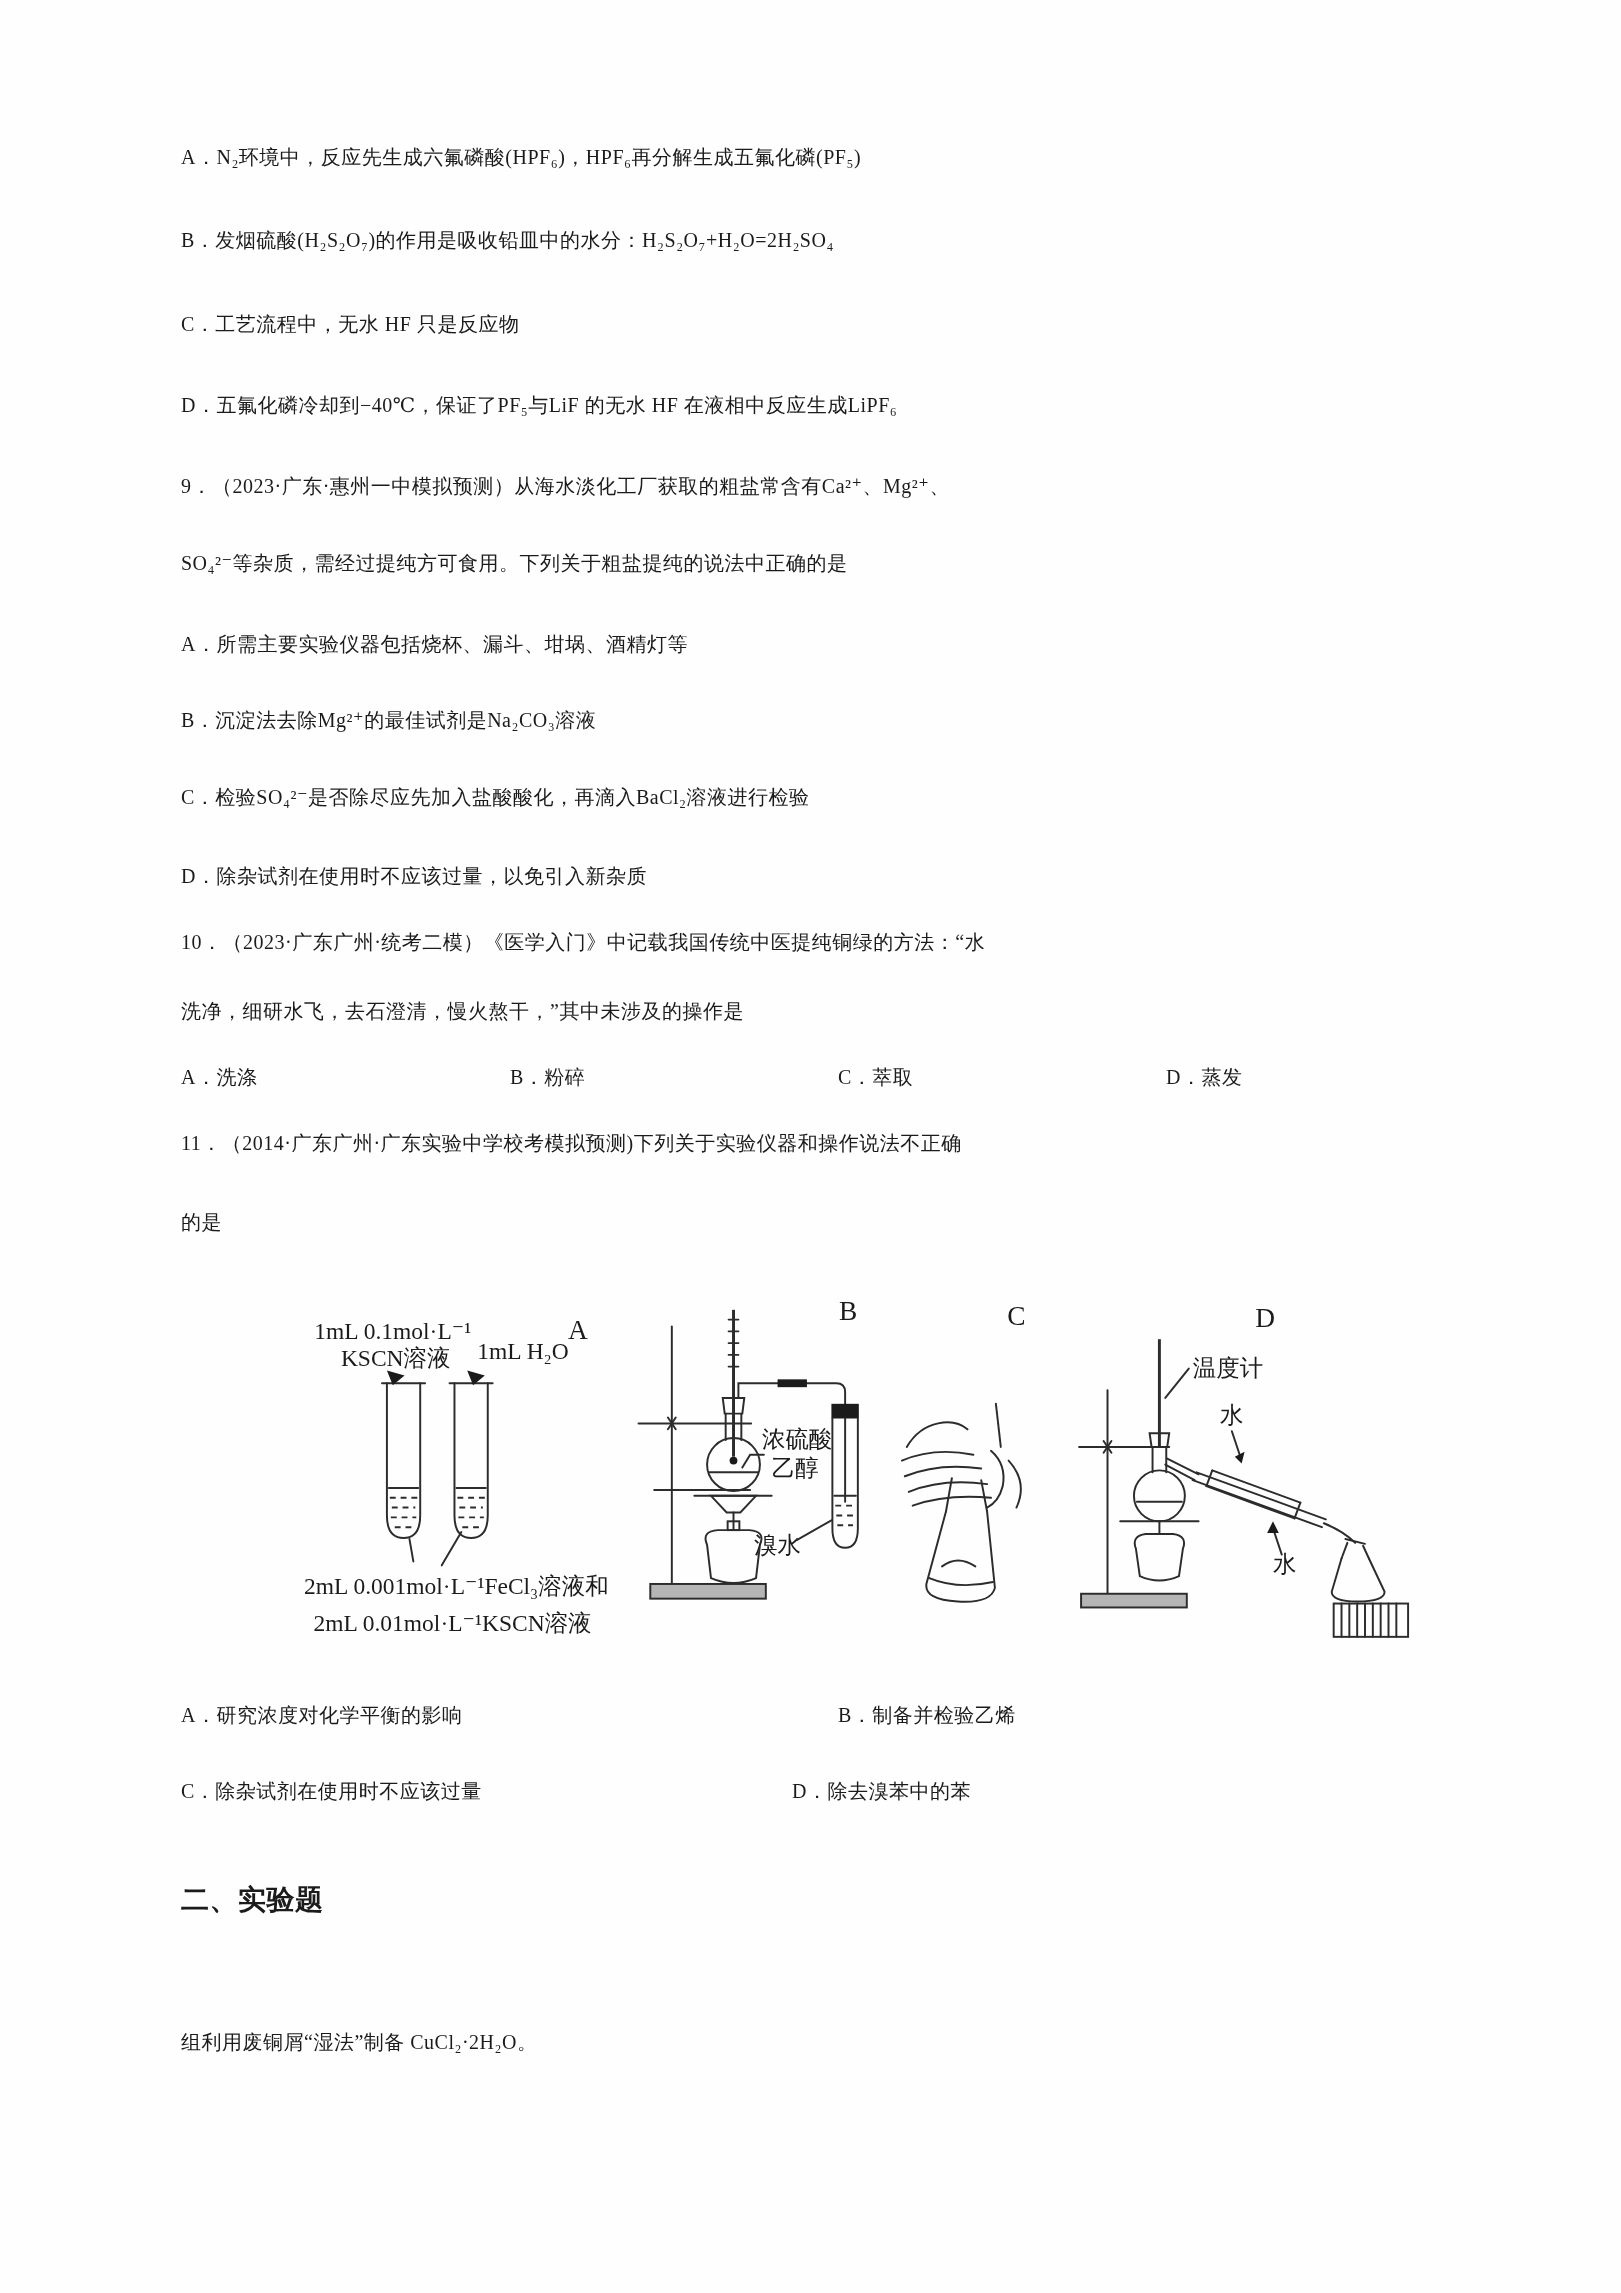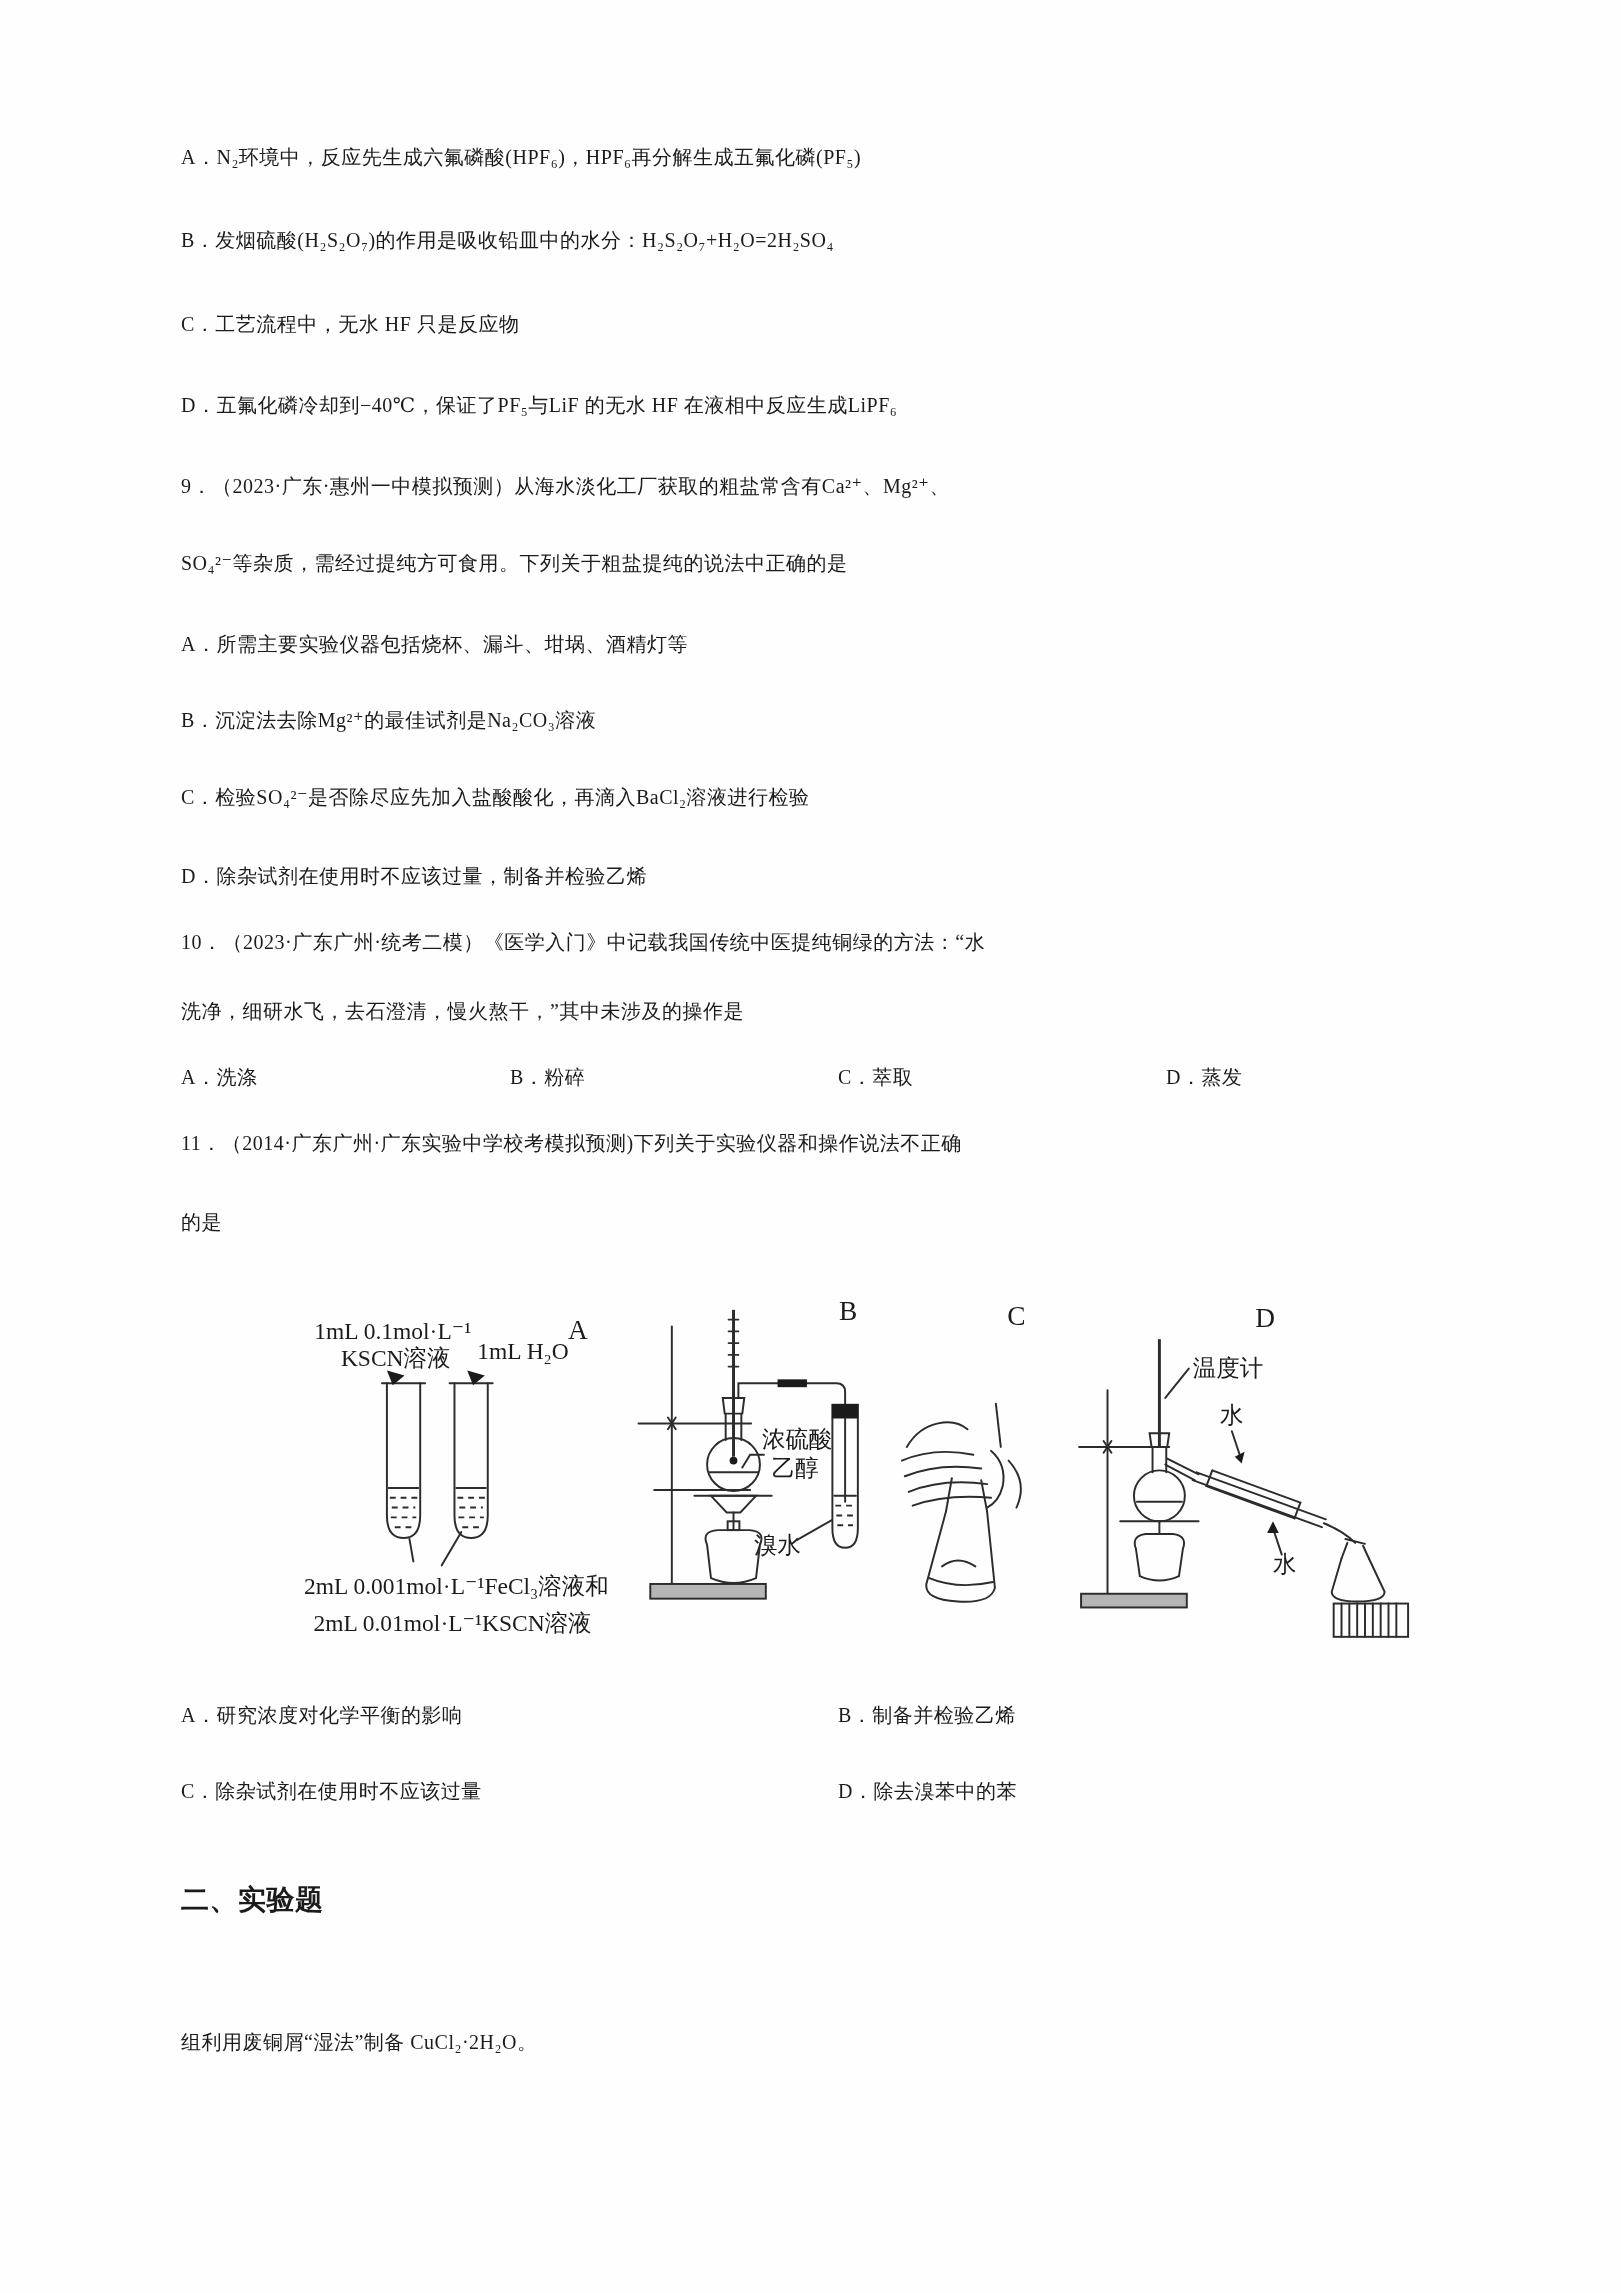--- a/index.html
+++ b/index.html
@@ -42,21 +42,21 @@
   <div class="line" style="top:145px">A．N₂环境中，反应先生成六氟磷酸(HPF₆)，HPF₆再分解生成五氟化磷(PF₅)</div>
   <div class="line" style="top:228px">B．发烟硫酸(H₂S₂O₇)的作用是吸收铅皿中的水分：H₂S₂O₇+H₂O=2H₂SO₄</div>
   <div class="line" style="top:312px">C．工艺流程中，无水 HF 只是反应物</div>
   <div class="line" style="top:393px">D．五氟化磷冷却到−40℃，保证了PF₅与LiF 的无水 HF 在液相中反应生成LiPF₆</div>
 
   <div class="line" style="top:474px">9．（2023·广东·惠州一中模拟预测）从海水淡化工厂获取的粗盐常含有Ca²⁺、Mg²⁺、</div>
   <div class="line" style="top:551px">SO₄²⁻等杂质，需经过提纯方可食用。下列关于粗盐提纯的说法中正确的是</div>
   <div class="line" style="top:632px">A．所需主要实验仪器包括烧杯、漏斗、坩埚、酒精灯等</div>
   <div class="line" style="top:785px">C．检验SO₄²⁻是否除尽应先加入盐酸酸化，再滴入BaCl₂溶液进行检验</div>
   <div class="line" style="top:708px">B．沉淀法去除Mg²⁺的最佳试剂是Na₂CO₃溶液</div>
-  <div class="line" style="top:864px">D．除杂试剂在使用时不应该过量，制备并检验乙烯</div>
+  <div class="line" style="top:864px">D．除杂试剂在使用时不应该过量，以免引入新杂质</div>
 
   <div class="line" style="top:930px">10．（2023·广东广州·统考二模）《医学入门》中记载我国传统中医提纯铜绿的方法：“水</div>
   <div class="line" style="top:999px">洗净，细研水飞，去石澄清，慢火熬干，”其中未涉及的操作是</div>
   <div class="line" style="top:1065px;left:181px">A．洗涤</div>
   <div class="line" style="top:1065px;left:510px">B．粉碎</div>
   <div class="line" style="top:1065px;left:838px">C．萃取</div>
   <div class="line" style="top:1065px;left:1166px">D．蒸发</div>
 
   <div class="line" style="top:1131px">11．（2014·广东广州·广东实验中学校考模拟预测)下列关于实验仪器和操作说法不正确</div>
   <div class="line" style="top:1210px">的是</div>
@@ -212,20 +212,20 @@
 
       <line class="ln" x1="978" y1="272" x2="1058" y2="272"></line>
       <line class="ln" x1="1018" y1="272" x2="1018" y2="285"></line>
       <path class="ln" d="M994,300 Q989,287 1004,285 L1032,285 Q1047,287 1042,300 L1038,328 Q1018,337 998,328 Z"></path>
     </g>
   </svg>
 
   <div class="line" style="top:1703px;left:181px">A．研究浓度对化学平衡的影响</div>
   <div class="line" style="top:1703px;left:838px">B．制备并检验乙烯</div>
   <div class="line" style="top:1779px;left:181px">C．除杂试剂在使用时不应该过量</div>
-  <div class="line" style="top:1779px;left:838px">D．除去溴苯中的苯</div>
+  <div class="line" style="top:1779px;left:792px">D．除去溴苯中的苯</div>
 
   <div class="line heading" style="top:1883px">二、实验题</div>
 
   <div class="line" style="top:2030px">组利用废铜屑“湿法”制备 CuCl₂·2H₂O。</div>
 
 </div>
 
 
 </body></html>

